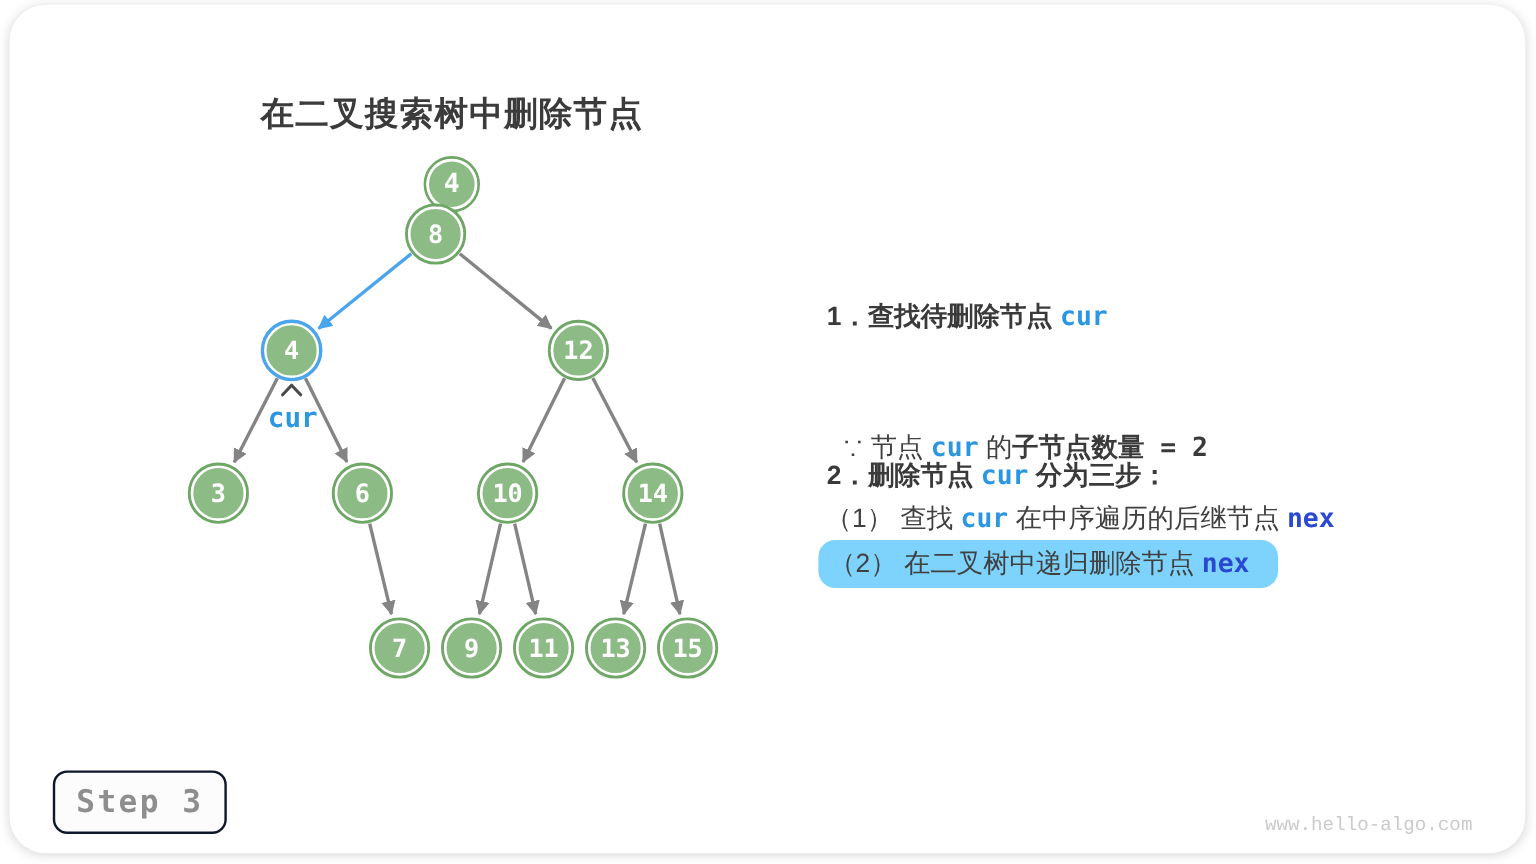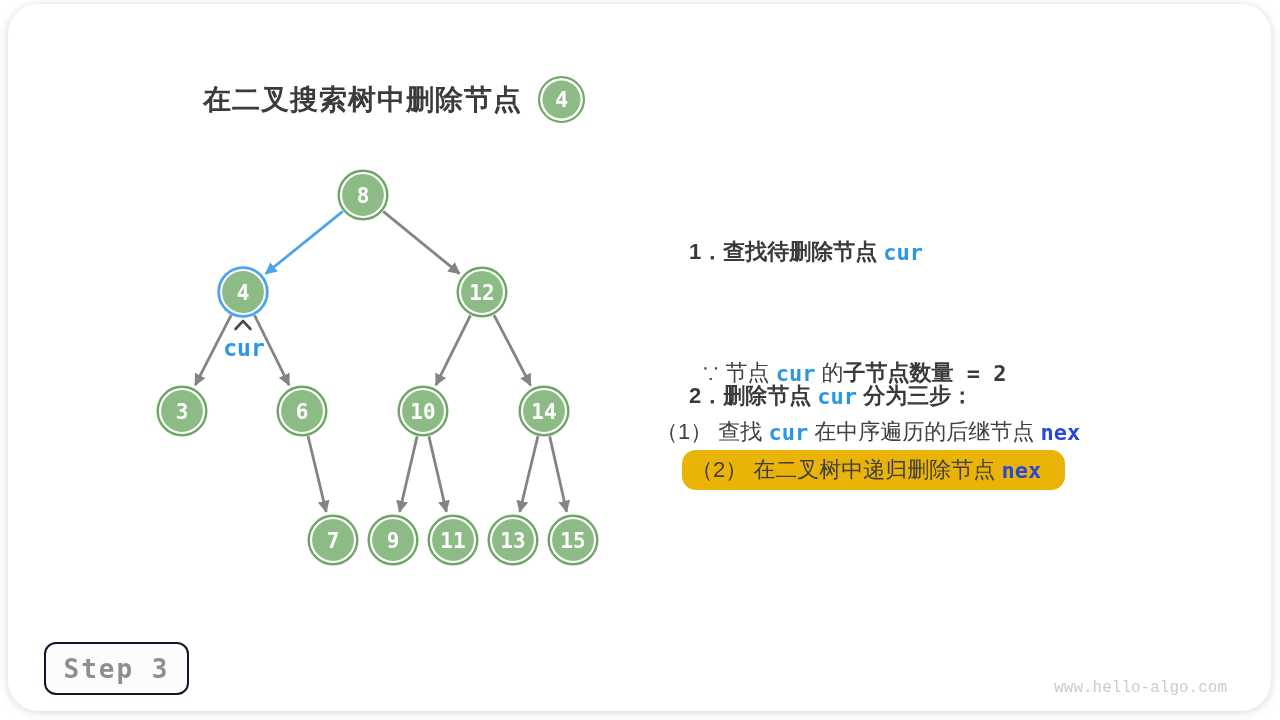--- a/index.html
+++ b/index.html
@@ -14,22 +14,22 @@
     position: absolute;
     left: 8px; top: 4px;
     width: 1263px; height: 707px;
     background: #FFFFFF;
     border-radius: 30px;
     box-shadow: 0 1px 10px rgba(0,0,0,0.16);
   }
   
   .title-row {
     position: absolute;
-    left: 195px; top: 72px;
-    display: flex; align-items: center; gap: 16px;
+    left: 209px; top: 72px;
+    display: flex; align-items: center; gap: 16px; flex-direction: column;
   }
   .title-text {
     font-size: 28px;
     font-weight: 700;
     color: #3B3B3B;
     letter-spacing: 1px;
     white-space: pre;
   }
   .title-badge {
     width: 43px; height: 43px;
@@ -51,28 +51,28 @@
   }
   
   .note-line {
     position: absolute;
     display: flex; align-items: center;
     height: 30px;
     font-size: 22px;
     white-space: pre;
     color: #404040;
   }
-  .line-1 { left: 681px; top: 233px; }
+  .line-1 { left: 681px; top: 245px; }
   .line-2 { left: 694px; top: 311px; margin-top: 43px; }
   .line-3 { left: 681px; top: 377px; }
-  .line-4 { left: 648px; top: 413px; }
+  .line-4 { left: 680px; top: 413px; }
   .line-5 {
     left: 674px; top: 446px;
     height: 40px;
-    background: #eab308;
+    background: #7dd3fc;
     border-radius: 14px;
     padding: 0 24px 0 9px;
   }
   .seg-normal   { color: #404040; font-weight: 400; }
   .seg-bold     { color: #3A3A3A; font-weight: 700; }
   .seg-boldmono { color: #3A3A3A; font-weight: 700; font-family: "DejaVu Sans Mono", monospace; }
   .seg-cur      { color: #2B97E3; font-weight: 700; font-family: "DejaVu Sans Mono", monospace; }
   .seg-nex      { color: #2B48D5; font-weight: 700; font-family: "DejaVu Sans Mono", monospace; }
   
   .step-badge {

